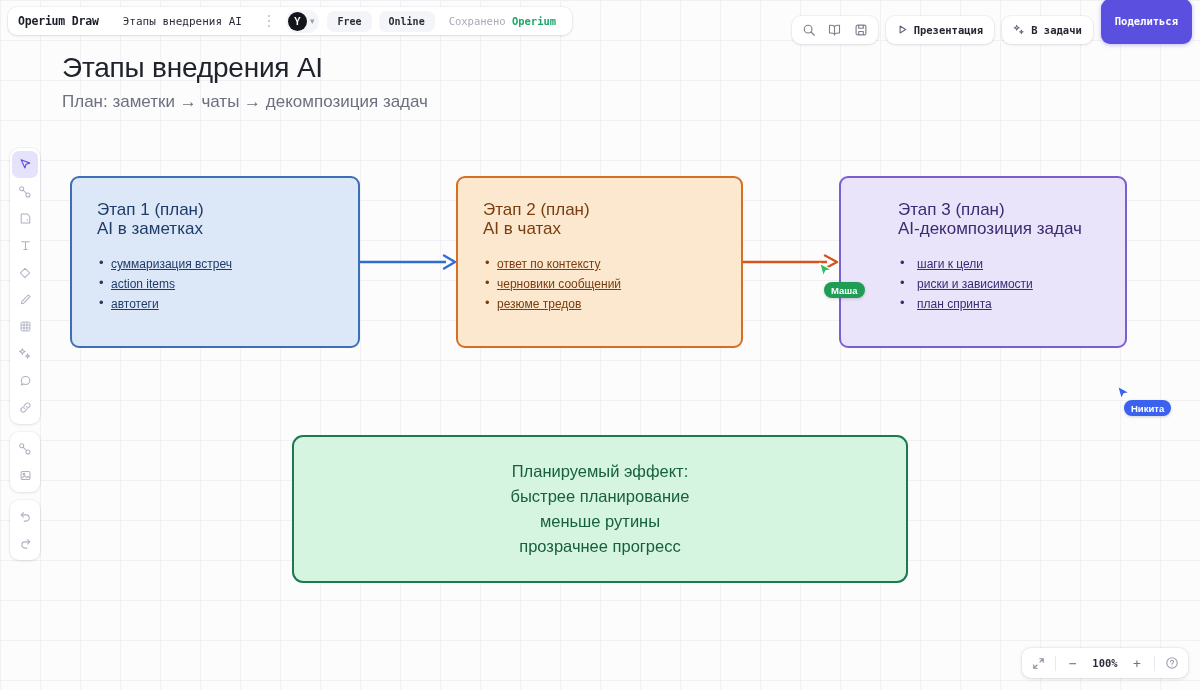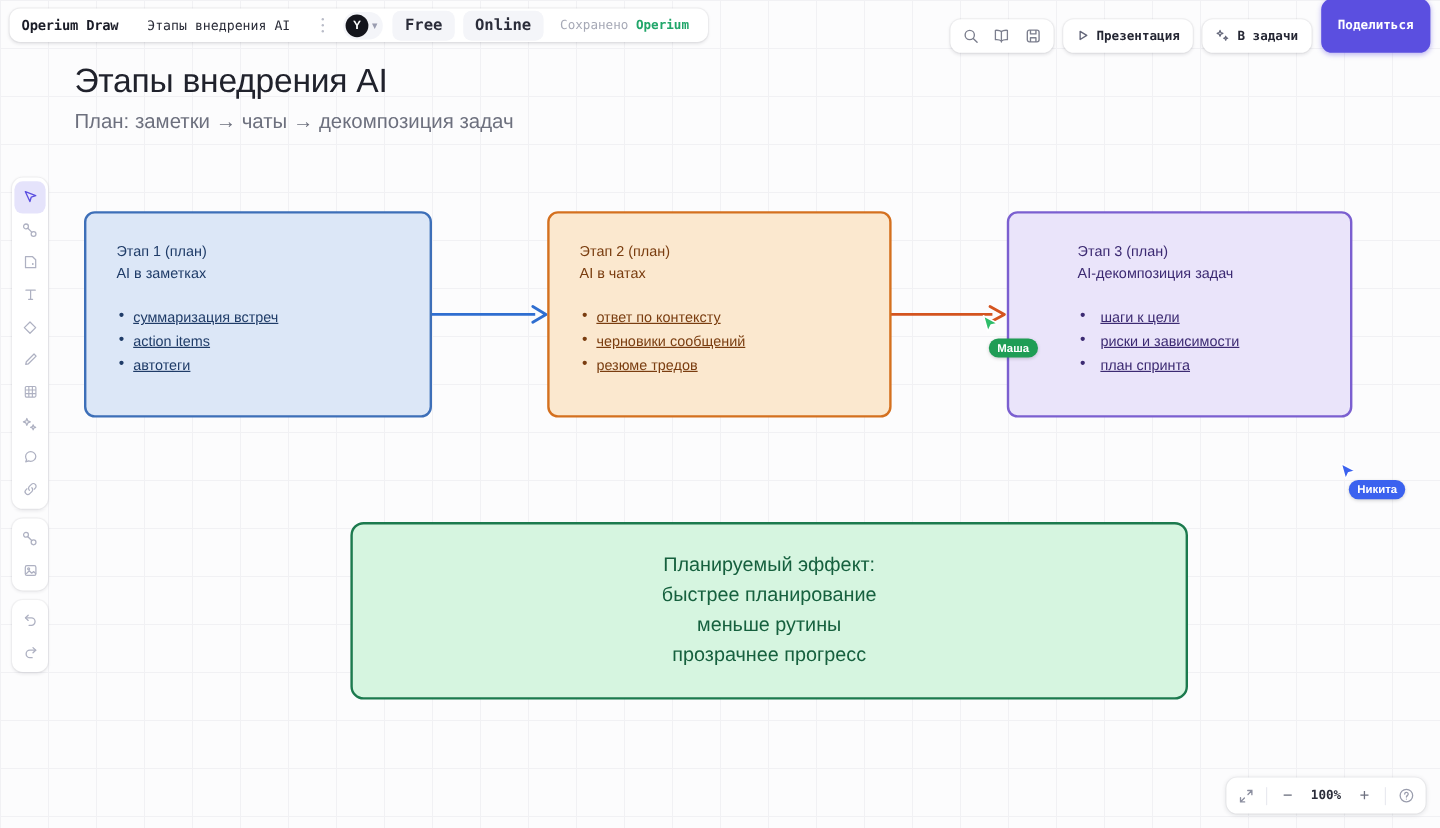--- a/index.html
+++ b/index.html
@@ -71,21 +71,21 @@
     width: 19px; height: 19px; border-radius: 50%;
     background: #14151c; color: #fff;
     font-size: 10px; font-weight: 700;
     display: flex; align-items: center; justify-content: center;
     font-family: "Liberation Sans", sans-serif;
   }
   .chev { color: #9a9db0; font-size: 9px; line-height: 1; }
 
   .pill {
     font-family: "DejaVu Sans Mono", monospace;
-    font-size: 13px; font-weight: 700; color: #2b2d3a;
+    font-size: 10px; font-weight: 700; color: #2b2d3a;
     background: #f4f5f9;
     border-radius: 7px;
     padding: 5px 10px;
     white-space: nowrap;
   }
   .pill + .pill { margin-left: 5px; }
   .save-state {
     font-family: "DejaVu Sans Mono", monospace;
     font-size: 10.5px; color: #a6a9b6;
     padding: 0 10px 0 12px; white-space: nowrap;
@@ -154,21 +154,21 @@
   .tool.active { background: #e5e3fb; }
   .tool svg { display: block; }
 
   
   .node {
     position: absolute;
     border-radius: 9px;
     border-width: 2px; border-style: solid;
   }
   .node .head {
-    font-size: 12px; line-height: 19px;
+    font-size: 17px; line-height: 19px;
     white-space: pre-line;
   }
   .node ul { list-style: none; margin-top: 16px; }
   .node li {
     font-size: 12px; line-height: 20px;
     position: relative; padding-left: 14px; text-decoration: underline;
   }
   .node li::before {
     content: "•"; position: absolute; left: 2px; top: -1px;
     font-size: 13px;
@@ -179,21 +179,21 @@
             background: #dce7f7; border-color: #3d6fb8; }
   #node-1, #node-1 * { color: #1f3c68; }
   #node-2 { left: 456px; top: 176px; width: 287px; height: 172px;
             background: #fbe8cf; border-color: #d4701f; }
   #node-2, #node-2 * { color: #7a3d10; }
   #node-3 { left: 839px; top: 176px; width: 288px; height: 172px;
             background: #eae4fa; border-color: #7b5fd0; }
   #node-3, #node-3 * { color: #3c2a72; padding-left: 19px; }
 
   #node-4 {
-    left: 292px; top: 435px; width: 698px; height: 148px;
+    left: 292px; top: 435px; width: 616px; height: 148px;
     background: #d6f5e0; border-color: #1c7a4e;
     border-radius: 11px;
     display: flex; align-items: center; justify-content: center;
   }
   #node-4 .center {
     text-align: center; color: #16603e;
     font-size: 16.5px; line-height: 25px; white-space: pre-line;
   }
 
   

